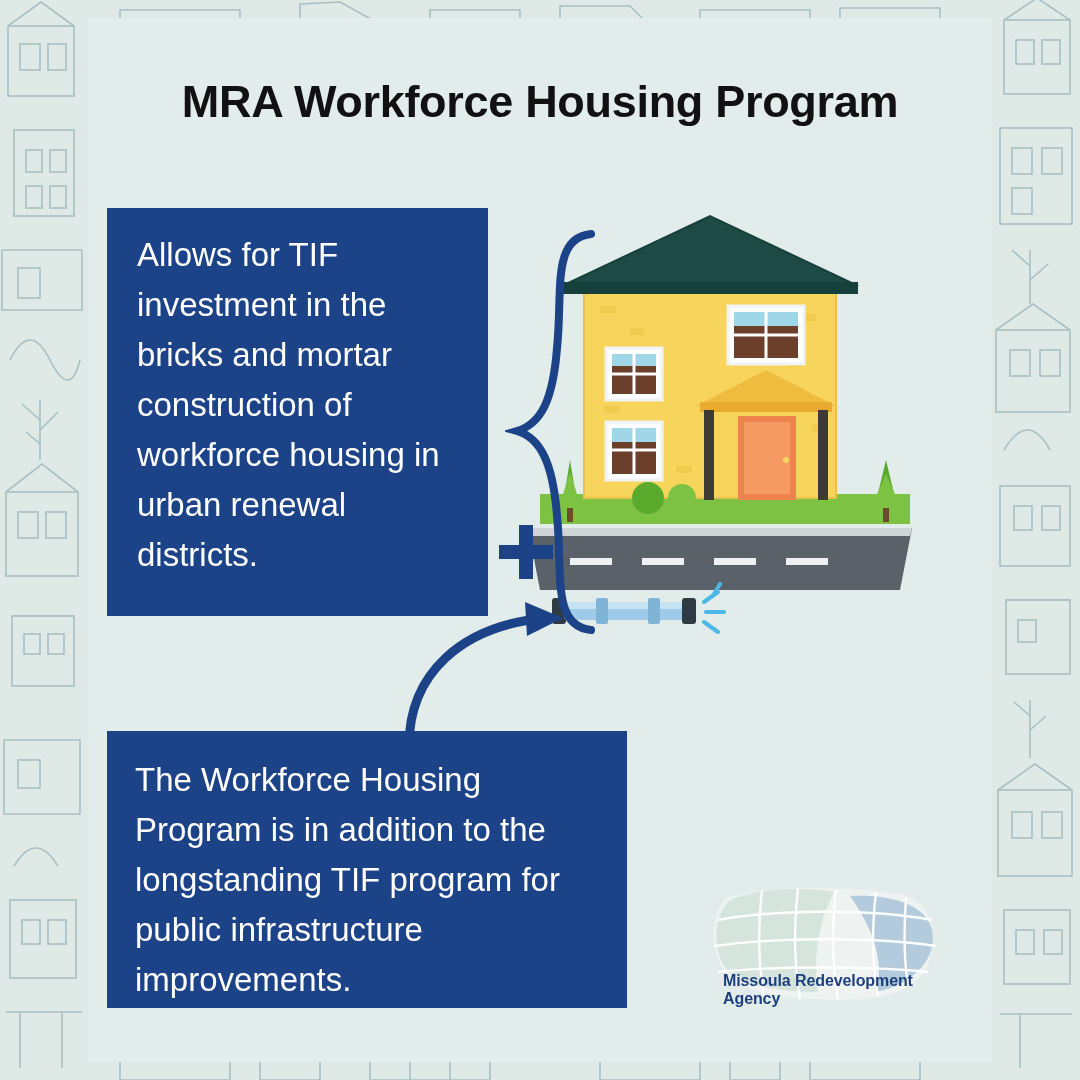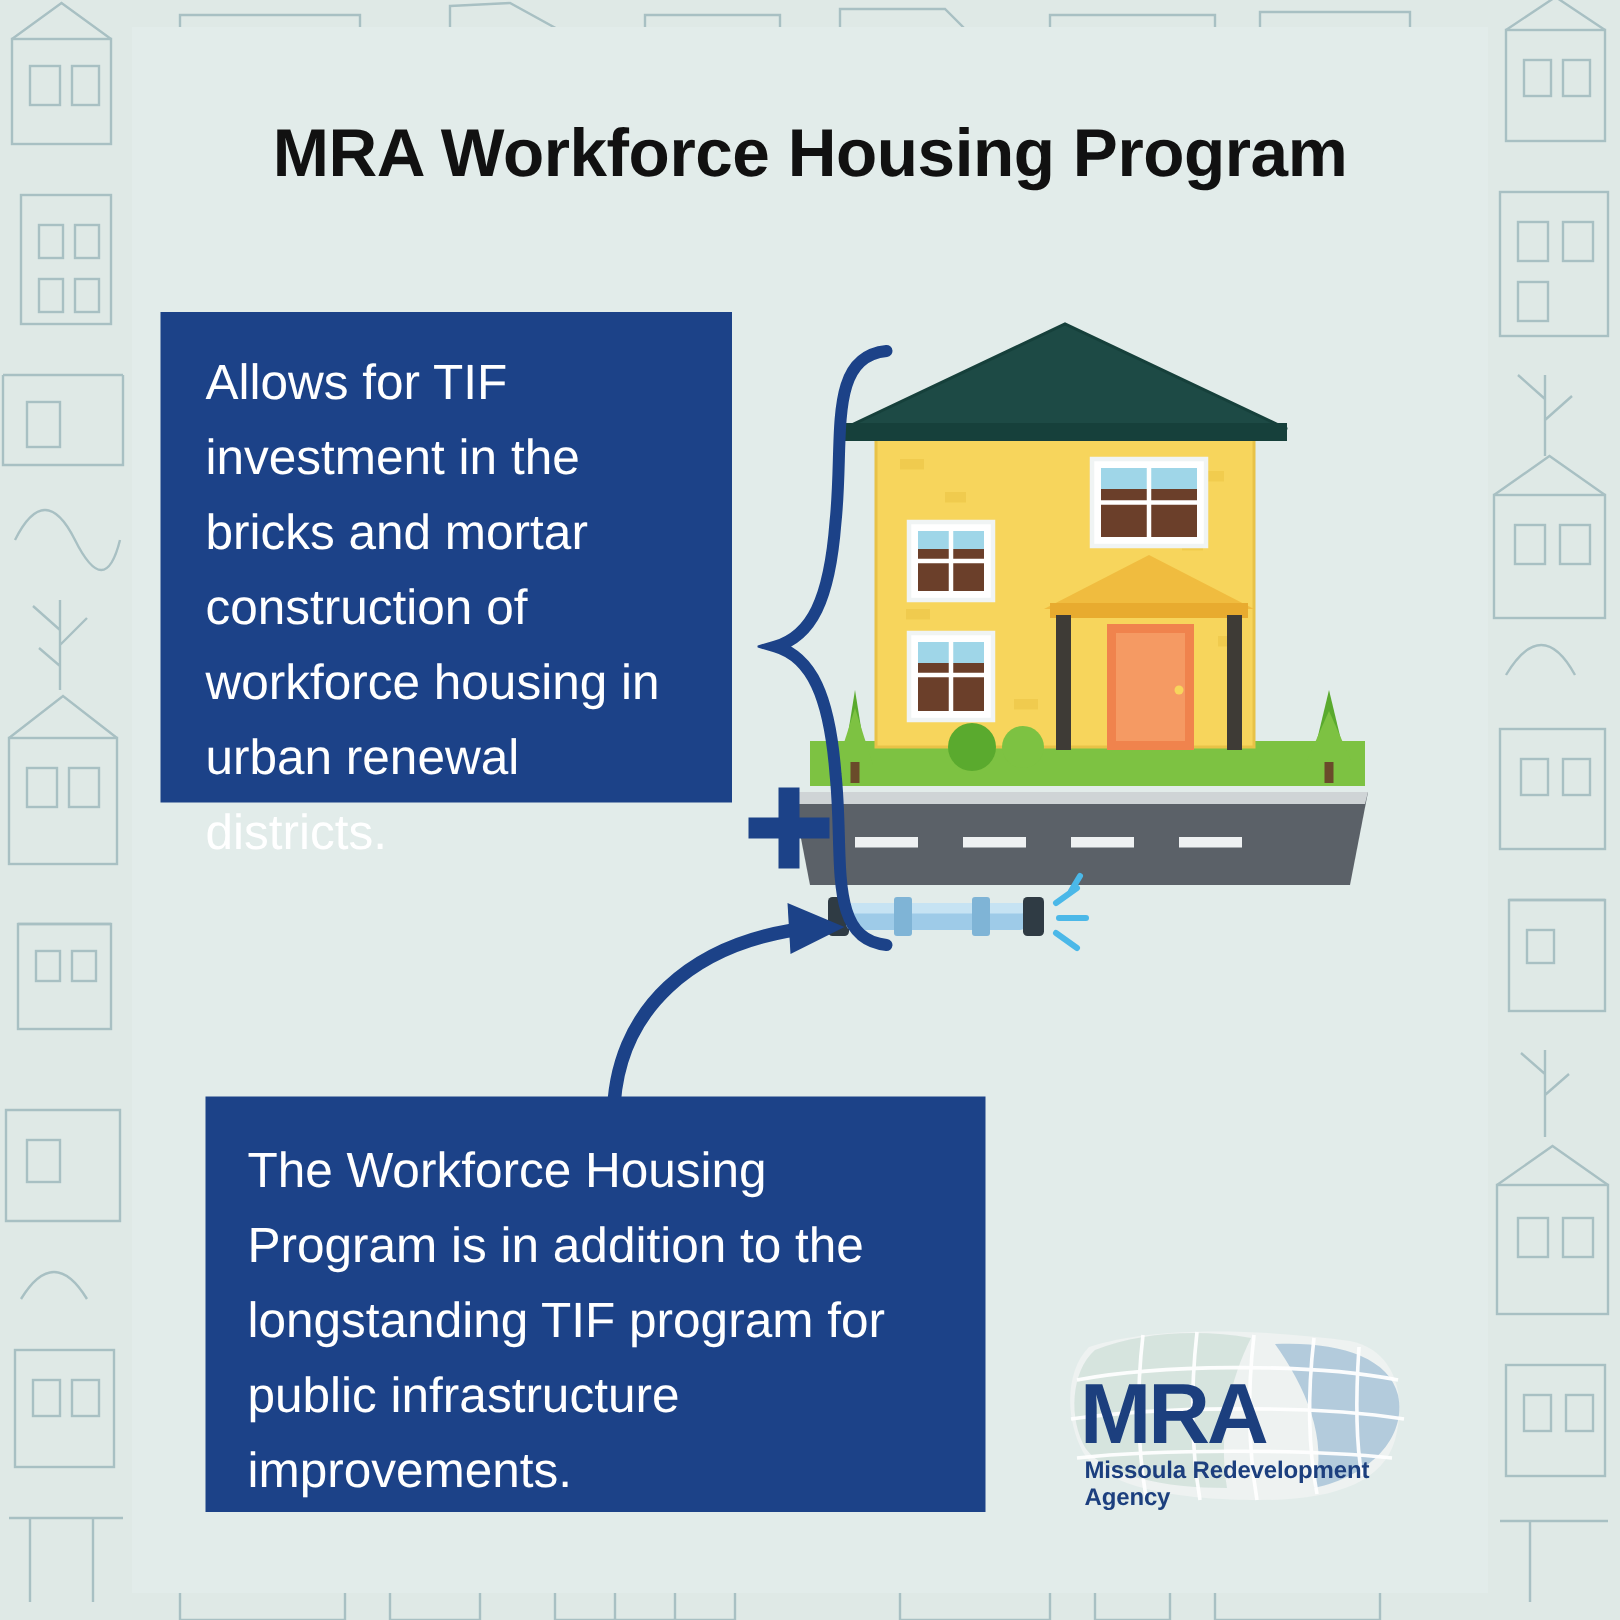--- a/index.html
+++ b/index.html
@@ -48,30 +48,29 @@
   .box {
     position: absolute;
     background: #1c4288;
     color: #ffffff;
     box-sizing: border-box;
   }
   .box-top {
     left: 107px;
     top: 208px;
     width: 381px;
-    height: 327px;
+    height: 408px;
     padding: 22px 26px 0 30px;
   }
   .box-bottom {
     left: 107px;
     top: 731px;
     width: 520px;
     height: 277px;
     padding: 24px 26px 0 28px;
-    margin-left: 30px;
   }
   .box-text {
     font-size: 33px;
     line-height: 50px;
     font-weight: 400;
   }
   
   .plus {
     position: absolute;
     left: 497px;
@@ -342,17 +341,16 @@
           <path d="M98 8 C94 44 94 84 100 120"></path>
           <path d="M136 10 C132 44 132 84 138 120"></path>
           <path d="M176 12 C172 46 172 84 178 116"></path>
           <path d="M206 18 C204 48 204 82 208 104"></path>
           <path d="M18 40 C70 30 170 28 232 40"></path>
           <path d="M14 66 C70 58 172 56 236 66"></path>
           <path d="M18 92 C72 86 172 86 228 92"></path>
         </g>
       </g>
     </svg>
-    <div class="logo-word">MRA</div>
     <div class="logo-sub">Missoula Redevelopment Agency</div>
   </div>
 
 </div>
 
 </body></html>

